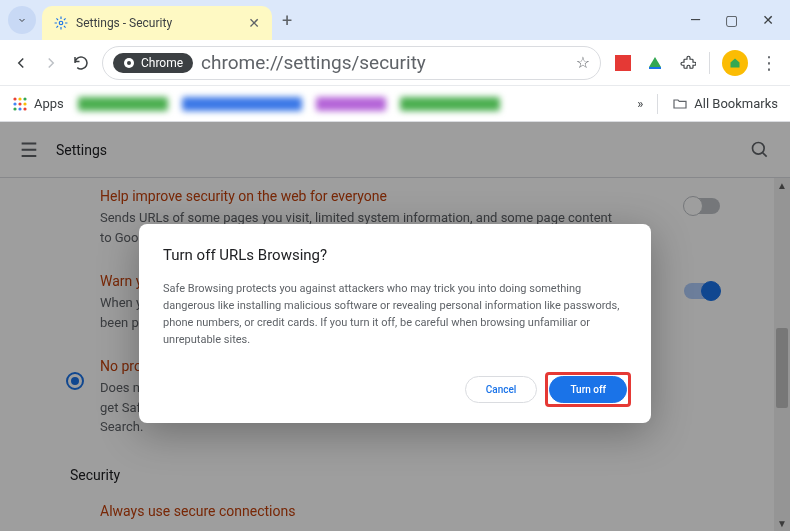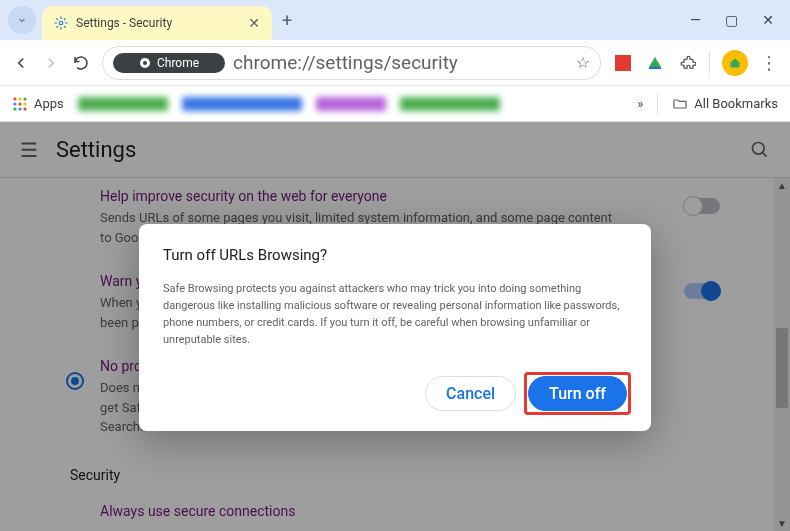--- a/index.html
+++ b/index.html
@@ -14,65 +14,65 @@
 .tab-close { font-size: 14px; color: #5f6368; }
 .new-tab { margin-left: 10px; font-size: 18px; color: #5f6368; }
 .window-controls { margin-left: auto; display: flex; gap: 24px; padding-right: 8px; }
 .window-controls span { font-size: 14px; color: #3c4043; }
 
 
 .toolbar { height: 46px; background: #fff; display: flex; align-items: center; padding: 0 12px; gap: 12px; border-bottom: 1px solid #e8eaed; }
 .nav-btn { color: #5f6368; display: flex; align-items: center; }
 .nav-btn.disabled { color: #bdc1c6; }
 .omnibox { flex: 1; height: 34px; background: #fff; border: 1px solid #dadce0; border-radius: 17px; display: flex; align-items: center; padding: 0 10px; gap: 8px; }
-.omnibox-chrome { background: #3c4043; color: #fff; border-radius: 14px; padding: 3px 26px; font-size: 12px; display: flex; align-items: center; gap: 6px; }
+.omnibox-chrome { background: #3c4043; color: #fff; border-radius: 14px; padding: 3px 10px; font-size: 12px; display: flex; align-items: center; gap: 6px; }
 .omnibox-url { font-size: 19px; color: #5f6368; flex: 1; }
 .omnibox-star { color: #5f6368; }
 .ext-icon { width: 20px; height: 20px; display: flex; align-items: center; justify-content: center; }
 .avatar { width: 26px; height: 26px; border-radius: 50%; background: #fbbc04; display: flex; align-items: center; justify-content: center; }
 .menu-dots { color: #5f6368; font-size: 18px; }
 
 
 .bookmarks { height: 36px; background: #fff; display: flex; align-items: center; padding: 0 12px; gap: 14px; border-bottom: 1px solid #dadce0; font-size: 13px; color: #3c4043; }
 .bm-chip { display: flex; align-items: center; gap: 6px; }
 .bm-blur { width: 100px; height: 14px; background: #ccc; filter: blur(3px); border-radius: 2px; }
 .bm-blur.g { background: #4caf50; width: 90px; }
 .bm-blur.b { background: #3b78e7; width: 120px; }
 .bm-blur.p { background: #b565d8; width: 70px; }
 .bm-blur.g2 { background: #4caf50; width: 100px; }
 .bm-overflow { margin-left: auto; display: flex; align-items: center; gap: 14px; }
 .bm-sep { width: 1px; height: 20px; background: #dadce0; }
 
 
 .settings-hdr { height: 56px; display: flex; align-items: center; padding: 0 20px; border-bottom: 1px solid #dadce0; }
 .burger { font-size: 20px; color: #5f6368; margin-right: 18px; }
-.settings-title { font-size: 22px; color: #202124; }
+.settings-title { font-size: 14px; color: #202124; }
 .search-icon { margin-left: auto; color: #5f6368; }
 
 
 .content { position: absolute; top: 178px; bottom: 0; left: 0; right: 0; overflow: hidden; background: #fff; }
 .content-inner { padding: 10px 70px 0 100px; color: #202124; font-size: 14px; }
 .opt { position: relative; margin-bottom: 26px; }
-.opt-title { color: #701a75; margin-bottom: 4px; }
+.opt-title { color: #c2410c; margin-bottom: 4px; }
 .opt-desc { color: #5f6368; font-size: 13px; line-height: 1.5; max-width: 520px; }
 .toggle { position: absolute; right: 0; top: 10px; width: 36px; height: 16px; border-radius: 8px; background: #bdc1c6; }
 .toggle::after { content: ''; position: absolute; width: 18px; height: 18px; border-radius: 50%; background: #fff; border: 1px solid #bdc1c6; top: -2px; left: -1px; }
 .toggle.on { background: #aecbfa; }
 .toggle.on::after { background: #1a73e8; border-color: #1a73e8; left: auto; right: -1px; }
 .radio { position: absolute; left: -34px; top: 14px; width: 18px; height: 18px; border: 2px solid #1a73e8; border-radius: 50%; display: flex; align-items: center; justify-content: center; }
 .radio::after { content: ''; width: 8px; height: 8px; background: #1a73e8; border-radius: 50%; }
 .section-hdr { font-size: 14px; color: #202124; margin: 30px 0 20px -30px; }
 
 
 .overlay { position: absolute; top: 122px; left: 0; right: 0; bottom: 0; background: rgba(0,0,0,0.38); display: flex; align-items: flex-start; justify-content: center; }
 .dialog { width: 512px; background: #fff; border-radius: 8px; margin-top: 102px; padding: 22px 24px 20px; box-shadow: 0 10px 40px rgba(0,0,0,0.3); }
 .dialog-title { font-size: 15px; color: #202124; margin-bottom: 16px; }
 .dialog-body { font-size: 11px; color: #5f6368; line-height: 1.55; margin-bottom: 28px; }
 .dialog-actions { display: flex; justify-content: flex-end; gap: 12px; }
-.btn { border-radius: 18px; font-size: 16px; font-weight: 500; padding: 7px 20px; cursor: pointer; }
+.btn { border-radius: 18px; font-size: 10px; font-weight: 500; padding: 7px 20px; cursor: pointer; }
 .btn-cancel { background: #fff; border: 1px solid #dadce0; color: #1a73e8; }
 .btn-primary { background: #1a73e8; border: 1px solid #1a73e8; color: #fff; position: relative; }
 .highlight-box { position: absolute; inset: -5px; border: 3px solid #e53935; border-radius: 4px; pointer-events: none; }
 
 .scrollbar-stub { position: absolute; right: 0; top: 178px; width: 16px; bottom: 0; background: #f1f1f1; }
 .scrollbar-stub .thumb { position: absolute; right: 2px; width: 12px; top: 150px; height: 80px; background: #c1c1c1; border-radius: 2px; }
 .scrollbar-stub .arrow { position: absolute; right: 3px; font-size: 10px; color: #606060; }
 
 svg { display: block; }
 </style>

